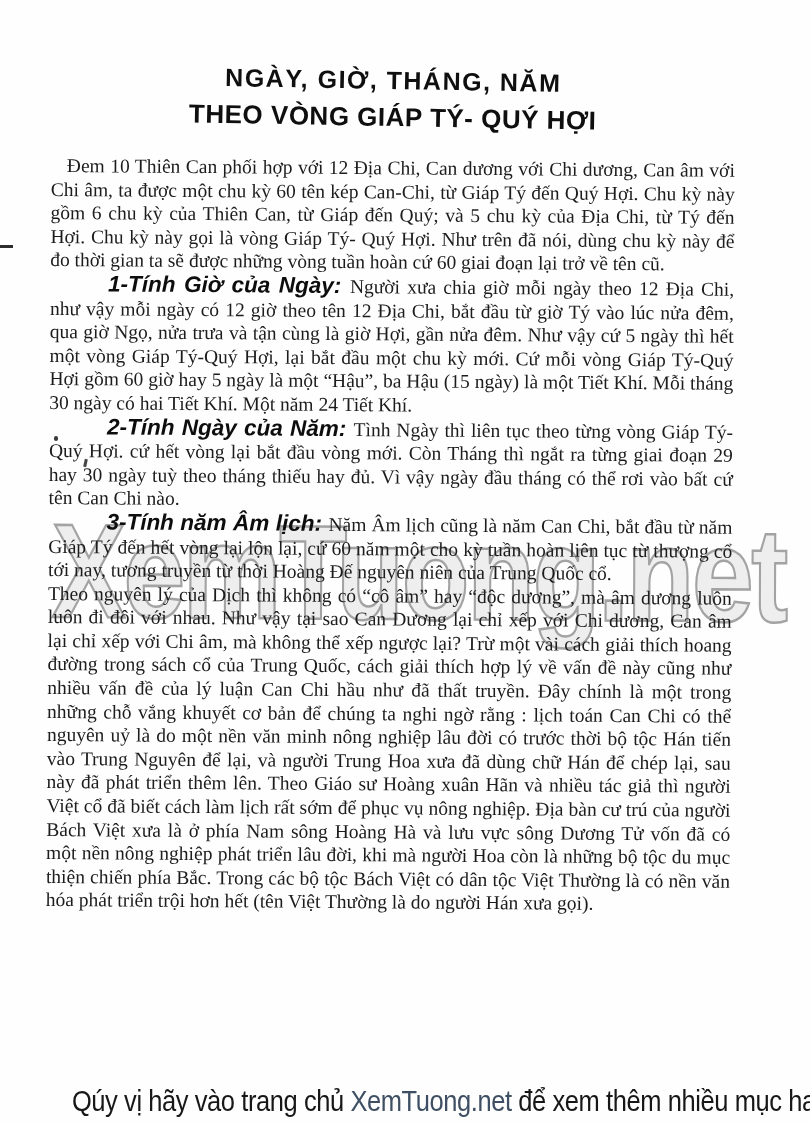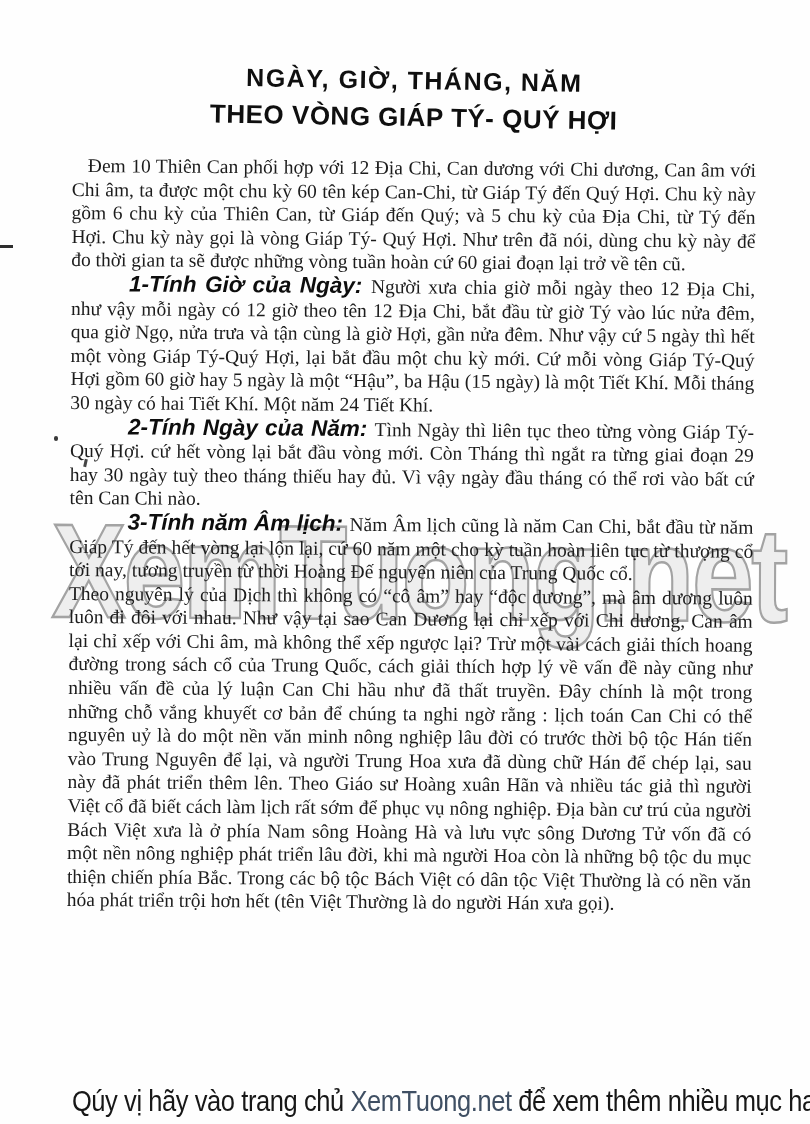--- a/index.html
+++ b/index.html
@@ -26,21 +26,21 @@
     white-space: nowrap;
     color: #eeeeee;
     -webkit-text-stroke: 2.5px #a3a3a3;
     transform: scaleX(0.83) rotate(0.3deg);
     transform-origin: left top;
     user-select: none;
   }
   
   .content {
     position: absolute;
-    left: 72px; top: 66px;
+    left: 51px; top: 66px;
     width: 684px;
     z-index: 1;
   }
   .title-group {
     text-align: center;
     font-family: "Liberation Sans", sans-serif;
     font-weight: bold;
     color: #0f0f0f;
     transform: rotate(1.0deg);
     transform-origin: center;

